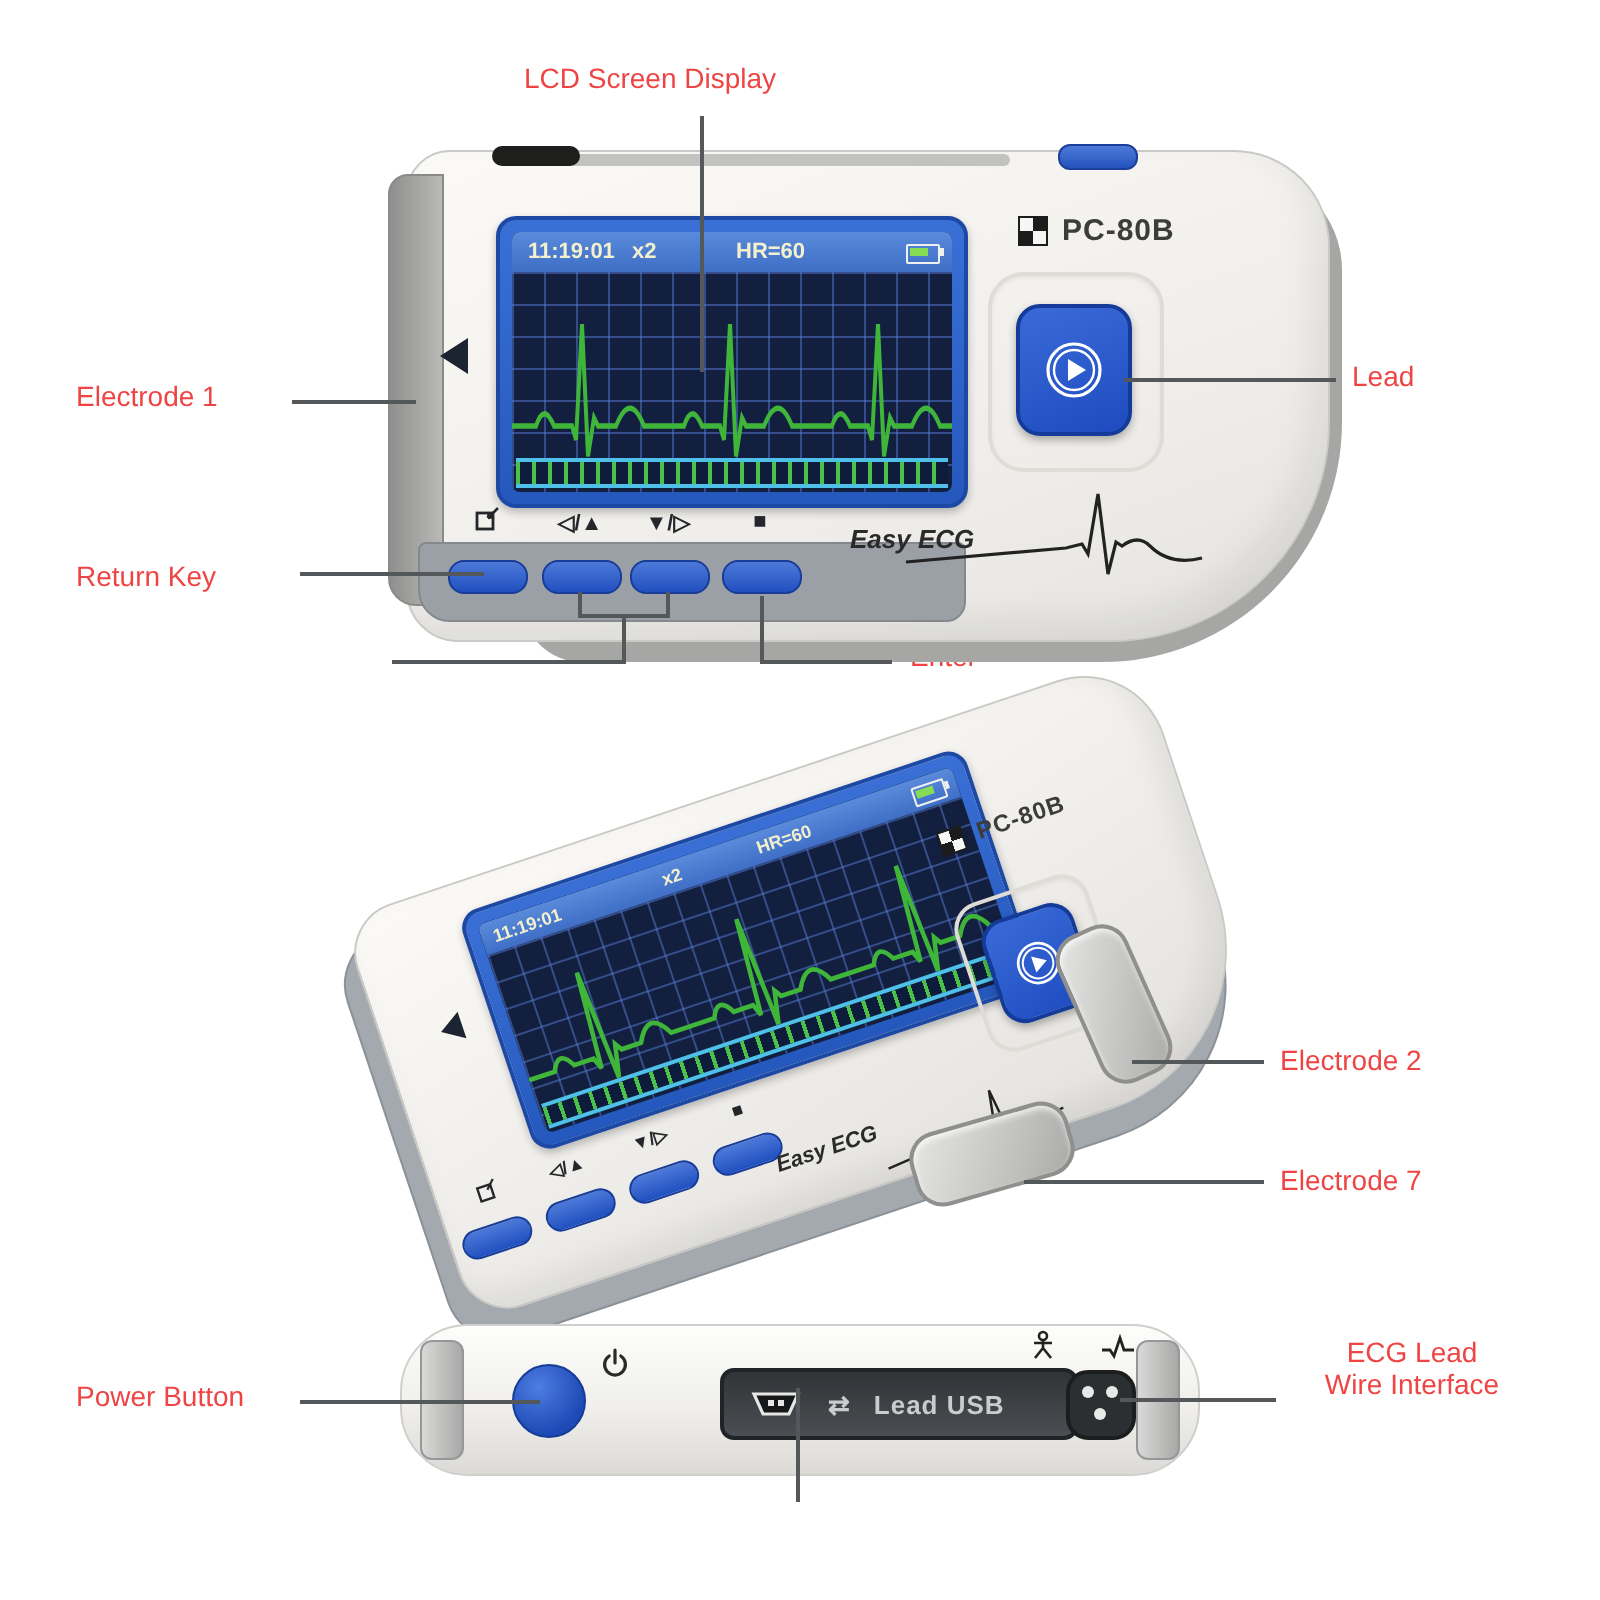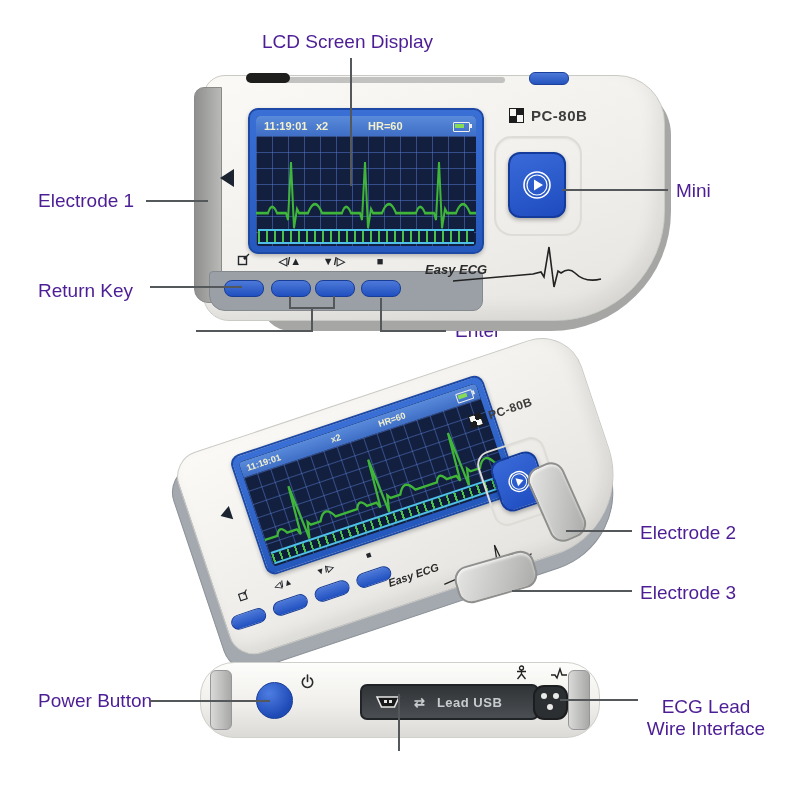--- a/index.html
+++ b/index.html
@@ -1,18 +1,18 @@
 <!DOCTYPE html>
 <html><head>
 <meta charset="utf-8">
 <style>
   html,body{margin:0;padding:0;background:#ffffff;}
   .stage{position:relative;width:800px;height:800px;background:#ffffff;overflow:hidden;
          font-family:"Liberation Sans",sans-serif;color:#141414;}
-  .lbl{position:absolute;font-size:19px;line-height:1.15;white-space:nowrap;color:#4c1d95;}
+  .lbl{position:absolute;font-size:14px;line-height:1.15;white-space:nowrap;color:#ef4444;}
   .ln{position:absolute;background:#55585b;z-index:6;}
   .h{height:2px;} .v{width:2px;}
 
   
   .d1{position:absolute;left:203px;top:75px;width:462px;height:246px;z-index:2;}
   .d1-under{position:absolute;left:58px;top:10px;right:-6px;bottom:-10px;background:#a6a6a4;
             border-radius:30px 50px 120px 30px;}
   .d1-body{position:absolute;inset:0;background:linear-gradient(160deg,#fbfaf6,#efeeea 60%,#e4e3df);
            border:1px solid #c9c9c5;border-radius:22px 48px 110px 26px;
            box-shadow:inset -8px -10px 18px rgba(0,0,0,0.07);}
@@ -97,34 +97,34 @@
   .slot{position:absolute;left:160px;top:22px;width:175px;height:32px;border-radius:7px;
         background:linear-gradient(180deg,#303437,#4b4f53);border:2px solid #212427;
         display:flex;align-items:center;color:#c9ccce;}
   .slot .arrows{font-size:13px;font-weight:bold;margin-left:12px;}
   .slot .usblabel{font-size:13px;font-weight:bold;margin-left:12px;letter-spacing:.5px;}
   .conn{position:absolute;left:333px;top:23px;width:31px;height:31px;border-radius:11px;
         background:#2c2f32;border:2px solid #1b1d1f;}
   .pin{position:absolute;width:6px;height:6px;border-radius:50%;background:#e9e9e7;}
   .icon-abs{position:absolute;}
 
-  .ecglead{position:absolute;left:618px;top:668px;width:176px;text-align:center;margin-top:28px;}
+  .ecglead{position:absolute;left:618px;top:668px;width:176px;text-align:center;}
 </style>
 </head>
 <body>
 
 <div class="stage">
 
   <div class="lbl" style="left:262px;top:31px;">LCD Screen Display</div>
   <div class="lbl" style="left:38px;top:190px;">Electrode 1</div>
   <div class="lbl" style="left:38px;top:280px;">Return Key</div>
-  <div class="lbl" style="left:676px;top:180px;">Mini</div>
+  <div class="lbl" style="left:676px;top:180px;">Lead</div>
   <div class="lbl" style="left:455px;top:320px;">Enter</div>
   <div class="lbl" style="left:640px;top:522px;">Electrode 2</div>
-  <div class="lbl" style="left:640px;top:582px;">Electrode 3</div>
+  <div class="lbl" style="left:640px;top:582px;">Electrode 7</div>
   <div class="lbl" style="left:38px;top:690px;">Power Button</div>
   <div class="ecglead">
     <div class="lbl" style="position:static;">ECG Lead</div>
     <div class="lbl" style="position:static;text-align:center;">Wire Interface</div>
   </div>
 
   <div class="ln v" style="left:350px;top:58px;height:128px;"></div>
   <div class="ln h" style="left:146px;top:200px;width:62px;"></div>
   <div class="ln h" style="left:150px;top:286px;width:92px;"></div>
   <div class="ln v" style="left:289px;top:296px;height:13px;"></div>

